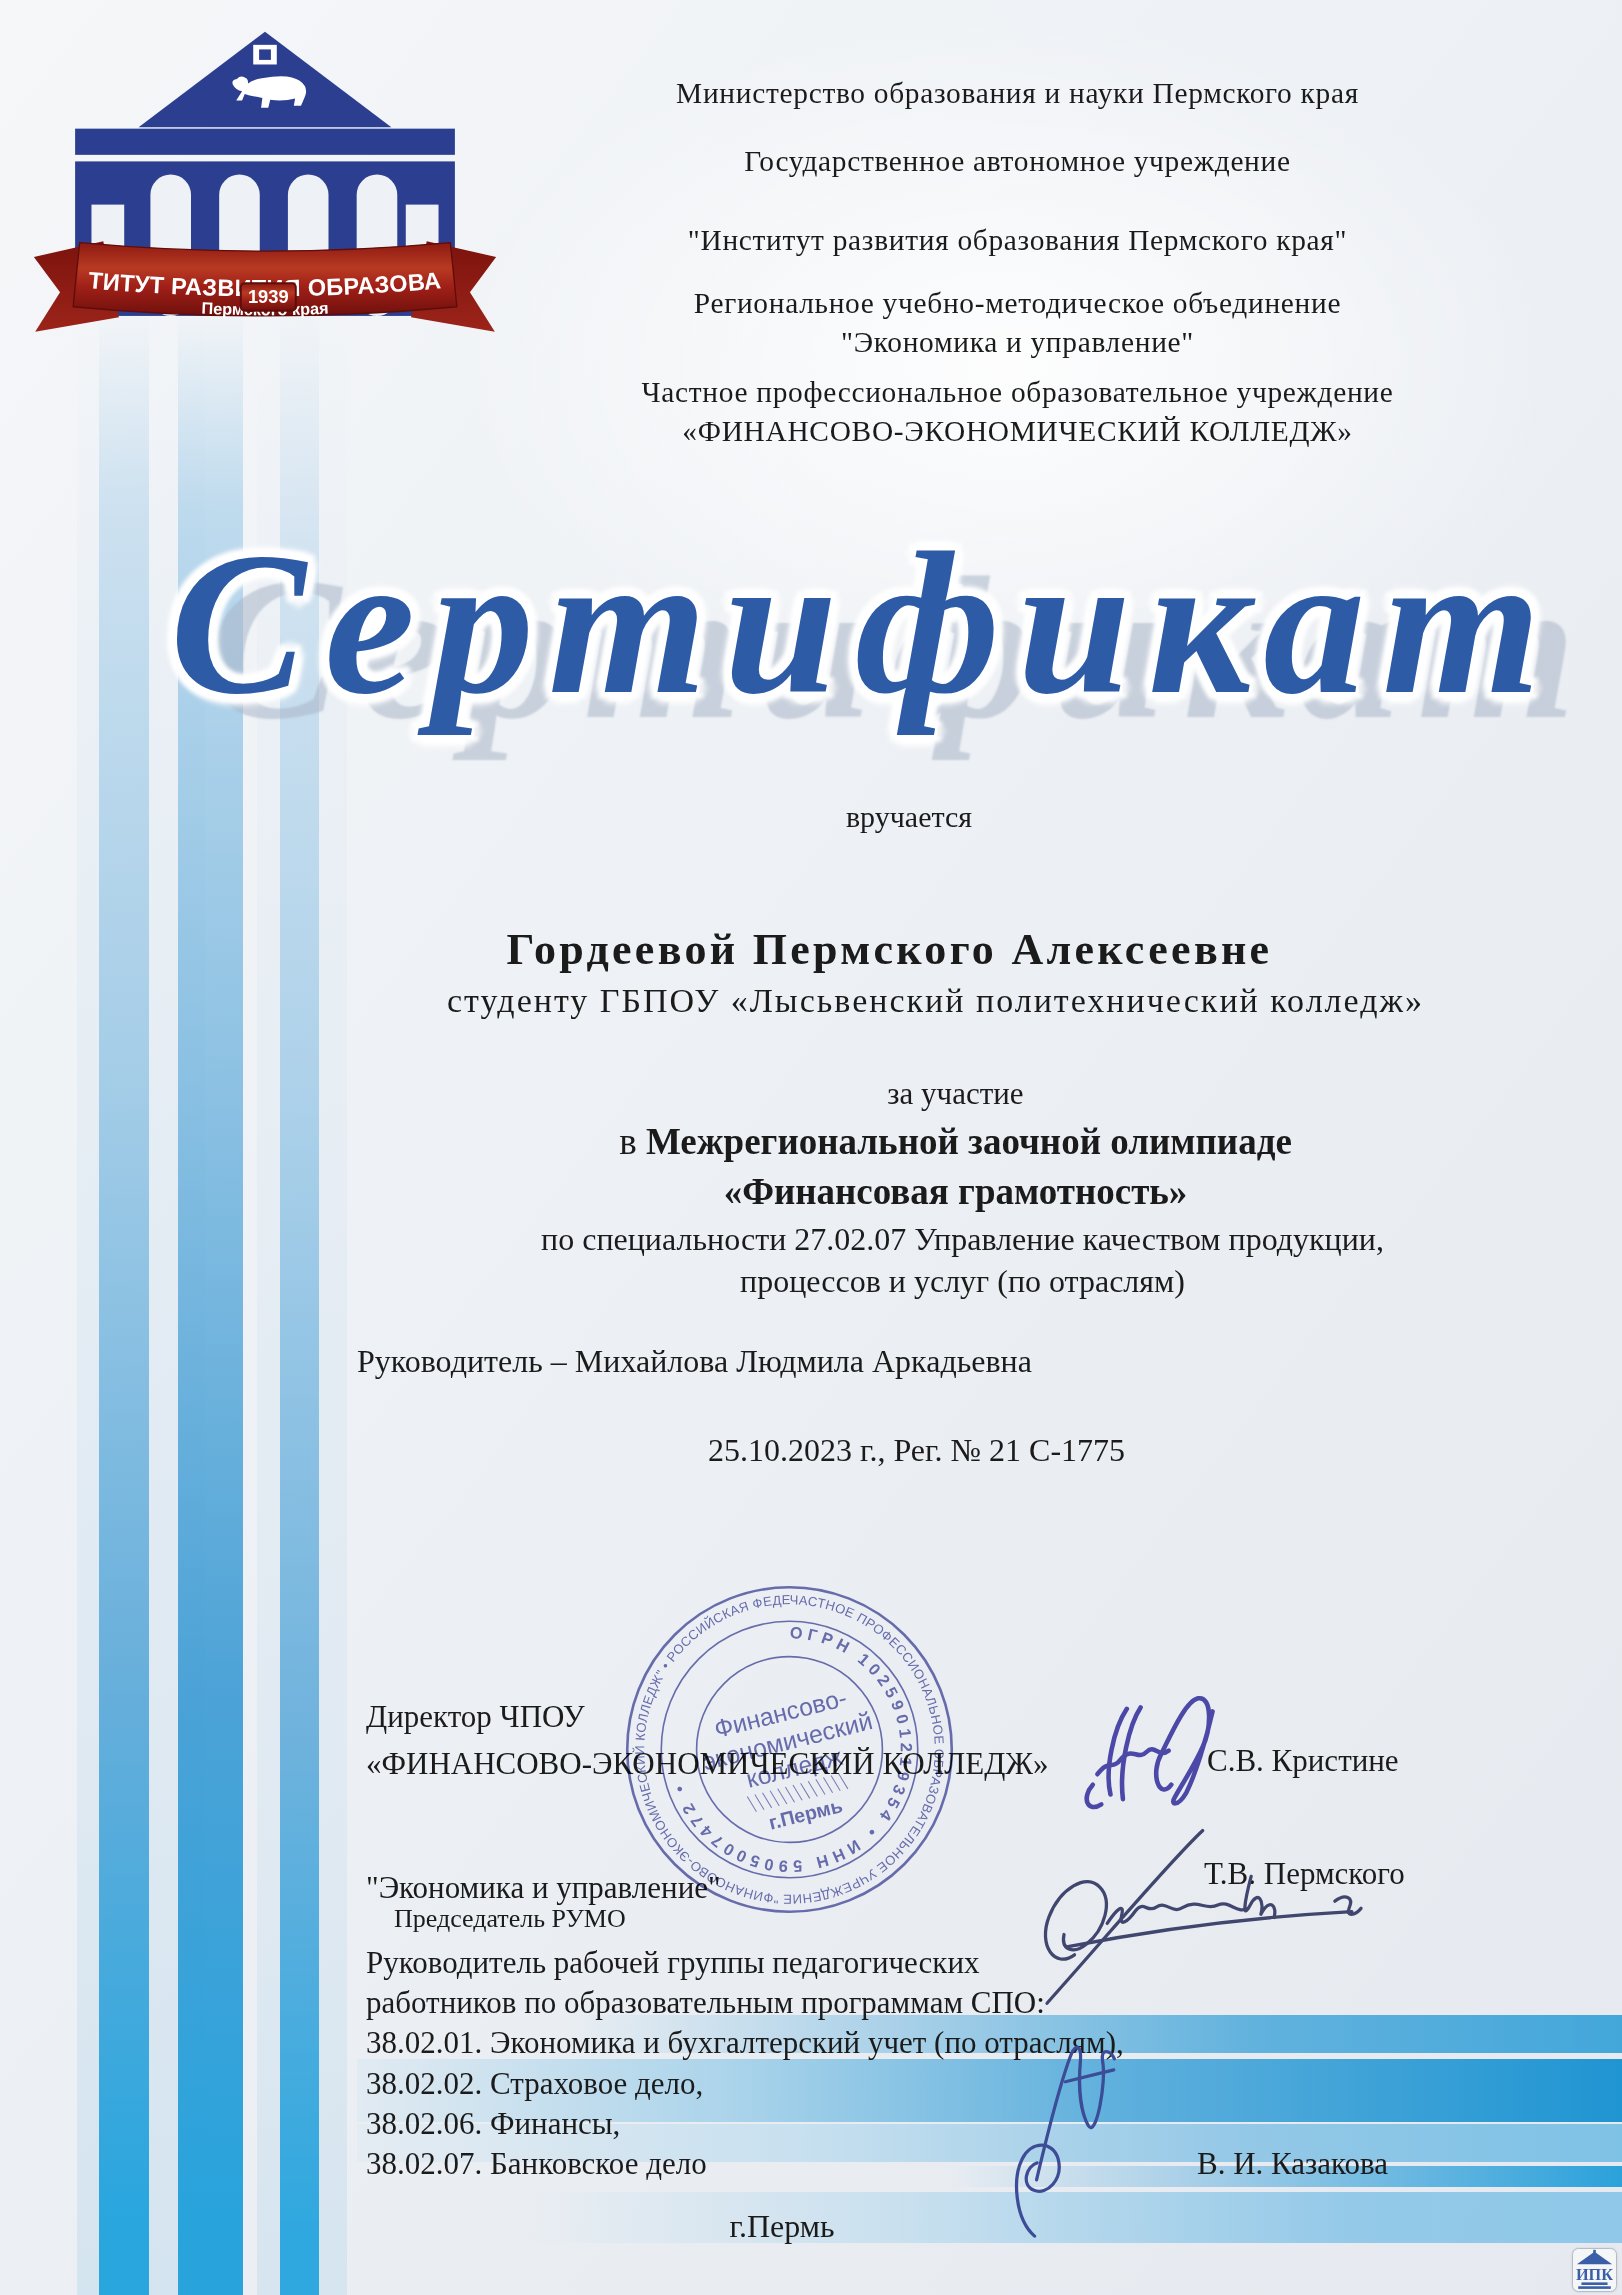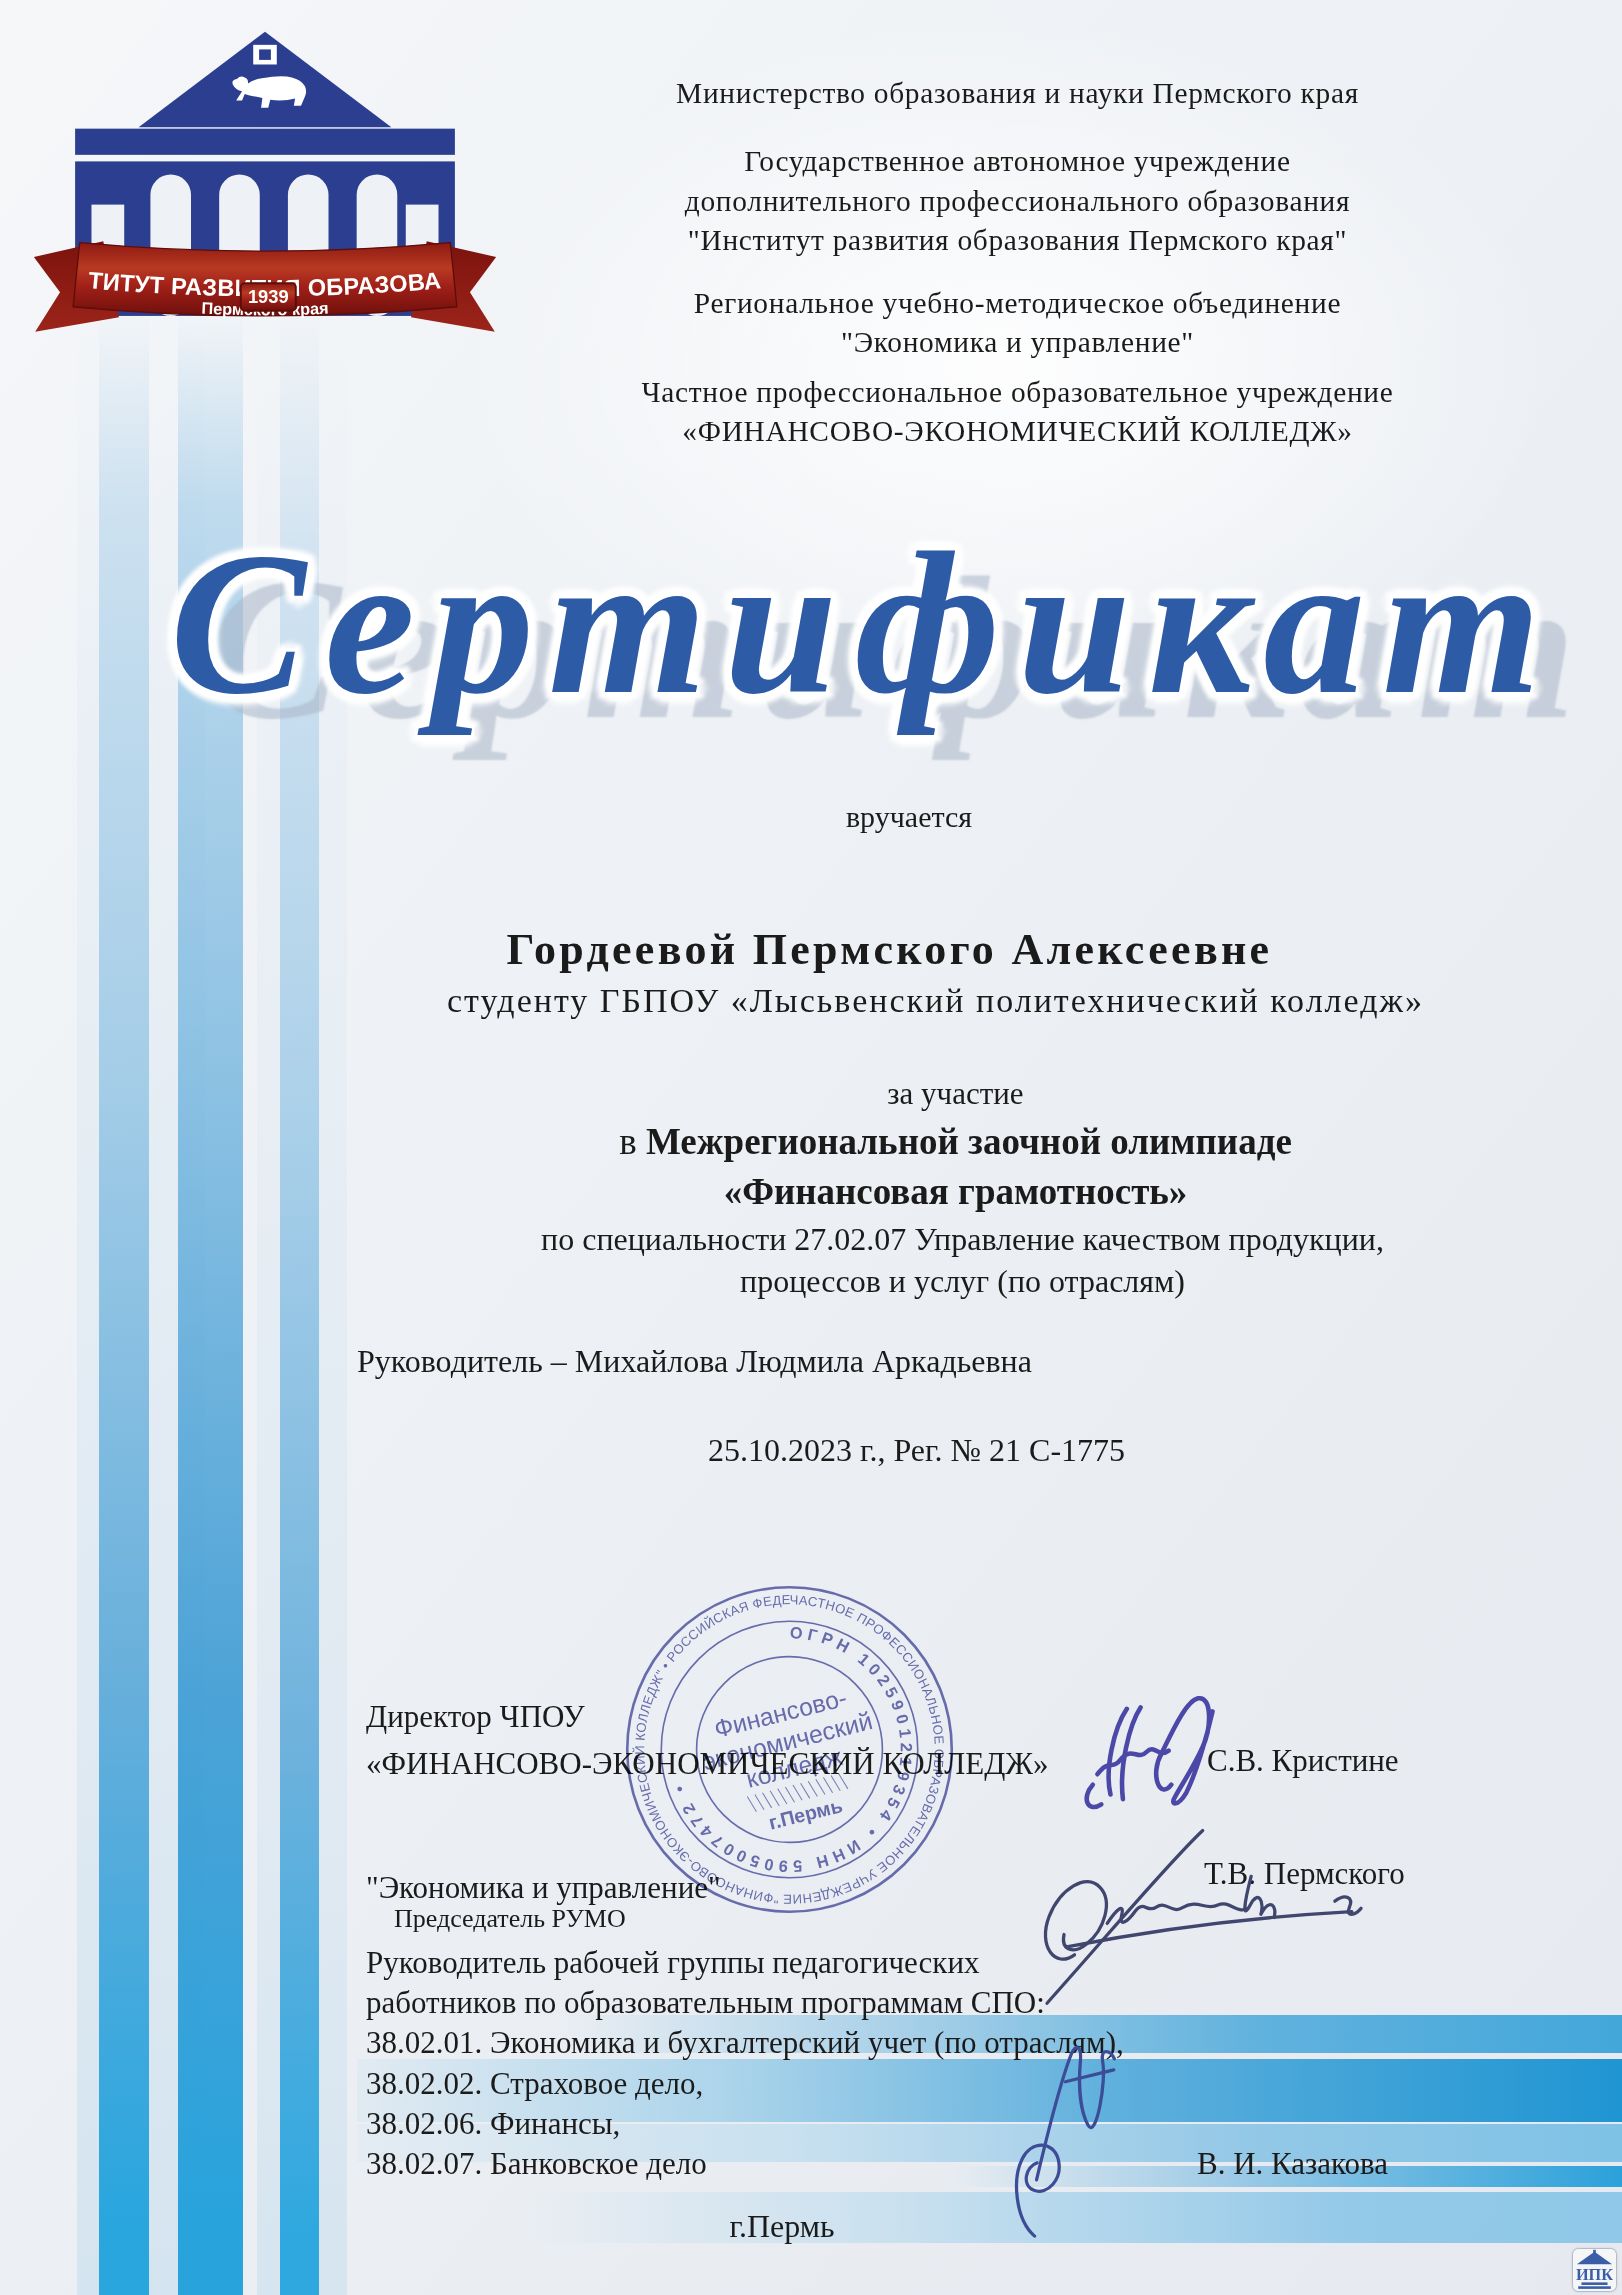--- a/index.html
+++ b/index.html
@@ -113,21 +113,20 @@
           <textPath href="#ribline2" startOffset="50%" text-anchor="middle">Пермского края</textPath>
         </text>
         <rect x="328" y="388" width="84" height="42" rx="6" fill="url(#ribg)" stroke="#5d0d0a" stroke-width="3"></rect>
         <text x="370" y="419" text-anchor="middle" font-family="Liberation Sans, sans-serif" font-weight="bold" font-size="28" fill="#ffffff">1939</text>
       </g>
     </svg>
   </div>
 
   <div class="hline" style="top:145px;">Государственное автономное учреждение</div>
   <div class="hline" style="top:77px;">Министерство образования и науки Пермского края</div>
-  <div class="hline" style="top:185px;">дополнительного профессионального образования</div>
   <div class="hline" style="top:224px;">"Институт развития образования Пермского края"</div>
   <div class="hline" style="top:287px;">Региональное учебно-методическое объединение</div>
   <div class="hline" style="top:326px;">"Экономика и управление"</div>
   <div class="hline" style="top:376px;">Частное профессиональное образовательное учреждение</div>
   <div class="hline" style="top:415px;">«ФИНАНСОВО-ЭКОНОМИЧЕСКИЙ КОЛЛЕДЖ»</div>
 
   <div class="title">Сертификат</div>
   <div class="txt ctr" style="top:800px;left:582px;width:654px;font-size:30px;">вручается</div>
 
   <div class="txt ctr bold" style="top:924px;left:222px;width:1335px;font-size:44px;letter-spacing:3.3px;">Гордеевой Пермского Алексеевне</div>

